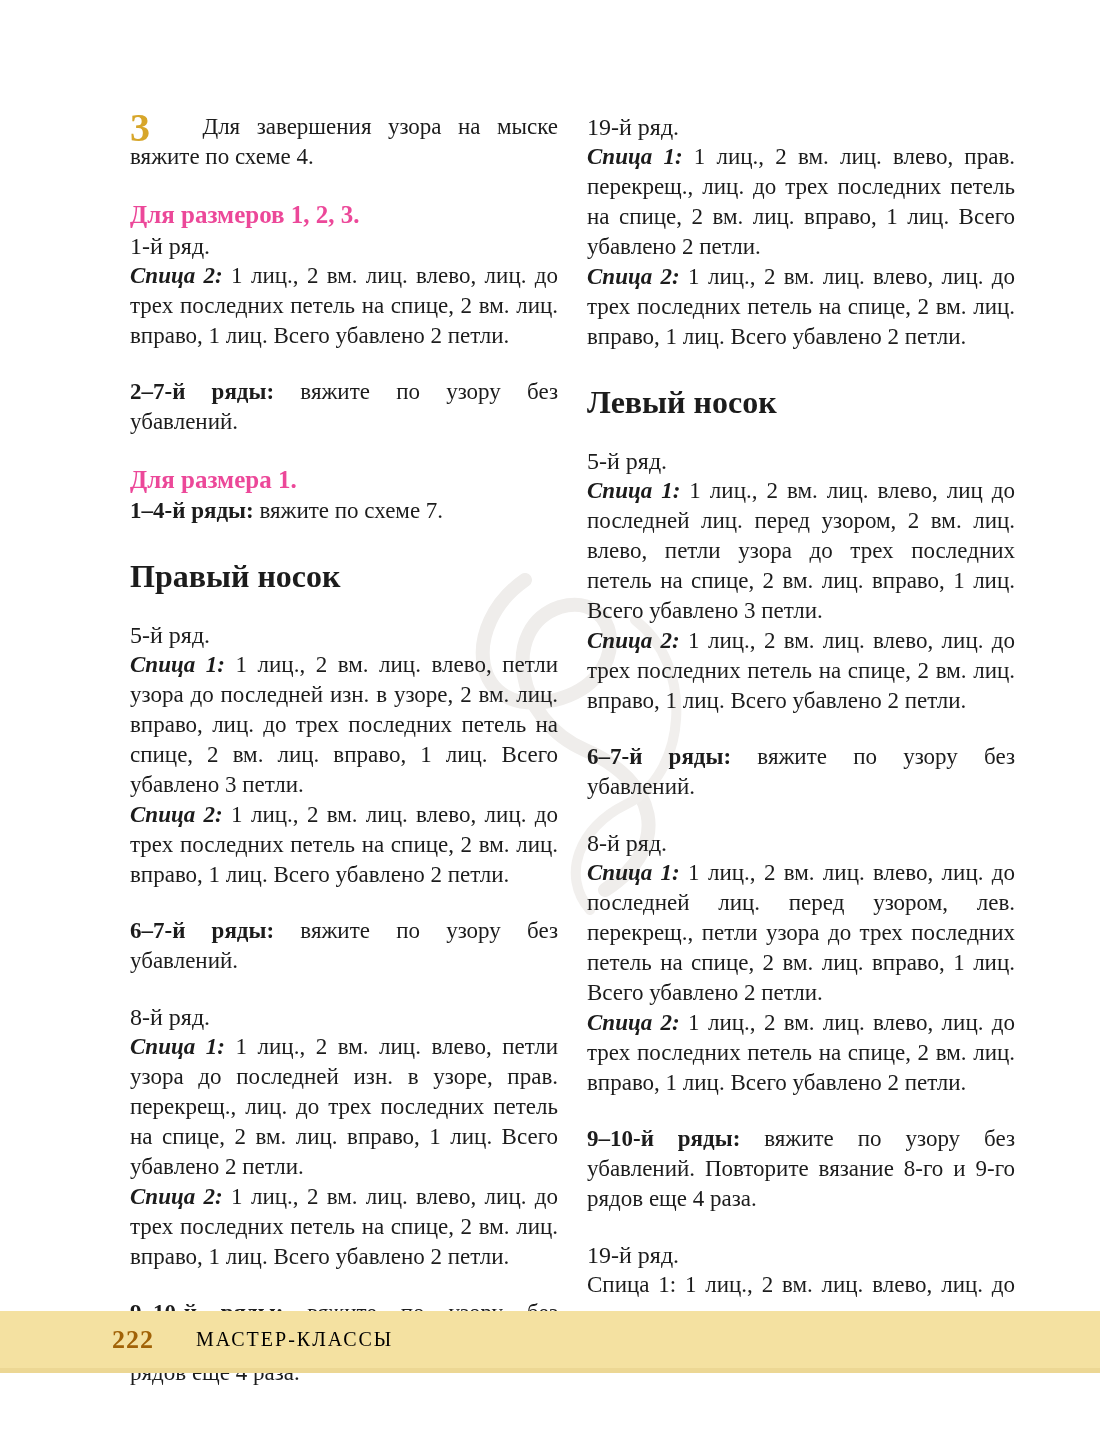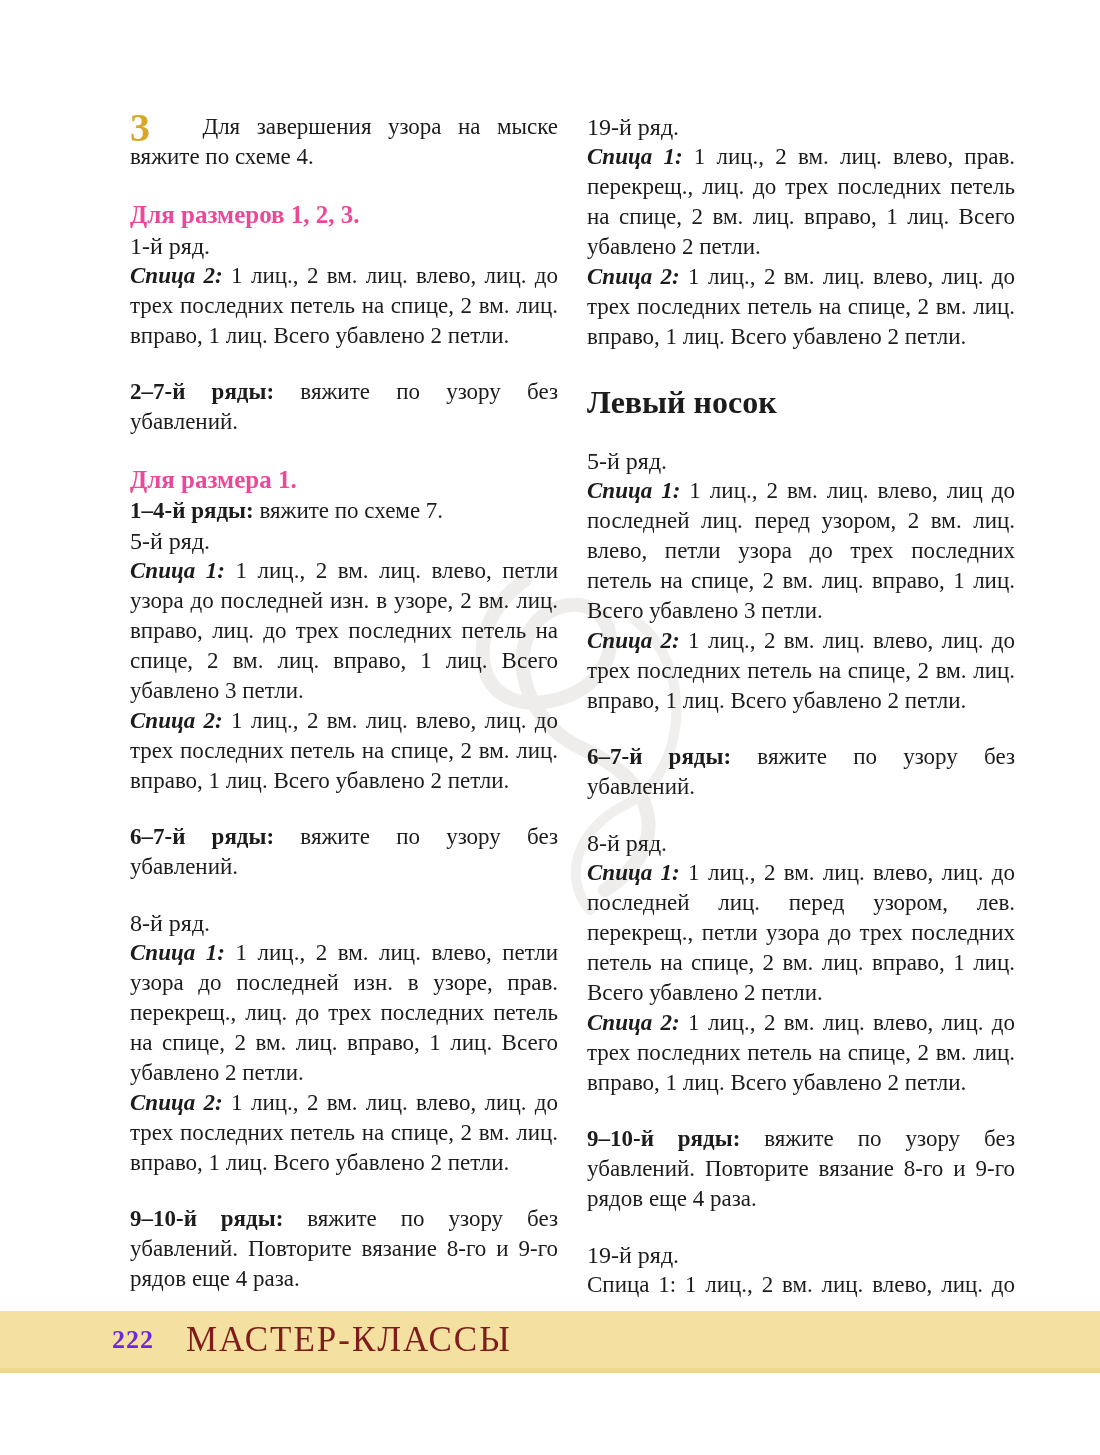--- a/index.html
+++ b/index.html
@@ -20,22 +20,22 @@
   .first-indent{display:inline-block;width:56px;height:1px;}
   .section-head{color:#ec4899;font-weight:bold;font-size:25px;line-height:33px;text-align:left;}
   .row-head{font-weight:normal;font-size:24px;text-align:left;}
   .h2{font-size:32px;font-weight:bold;line-height:40px;margin-top:30px;margin-bottom:24px;
       text-align:left;}
   .spica-label{font-style:italic;font-weight:bold;}
   .roman-label{font-style:normal;font-weight:normal;}
   .note-label{font-weight:bold;}
   .footer-bar{position:absolute;left:0;top:1311px;width:1100px;height:57px;
       background:#f4e1a1;border-bottom:5px solid #ecd794;display:flex;align-items:center;z-index:2;}
-  .footer-pagenum{margin-left:112px;font-weight:bold;font-size:26px;color:#6d28d9;letter-spacing:1px;}
-  .footer-section{margin-left:32px;font-size:35px;color:#7f1d1d;letter-spacing:2px;}
+  .footer-pagenum{margin-left:112px;font-weight:bold;font-size:26px;color:#a16207;letter-spacing:1px;}
+  .footer-section{margin-left:42px;font-size:20px;color:#000000;letter-spacing:2px;}
 </style>
 </head>
 <body>
 
 <svg class="watermark" viewBox="0 0 320 380" xmlns="http://www.w3.org/2000/svg" aria-hidden="true">
   <path d="M95,35 C30,80 40,175 125,155 C205,135 190,45 130,62 C70,82 85,175 155,205 C225,235 245,300 175,345" stroke="#efedeb" stroke-width="14" fill="none" stroke-linecap="round"></path>
   <path d="M205,75 C265,120 258,230 195,260 C150,282 130,330 160,365" stroke="#f1efed" stroke-width="10" fill="none" stroke-linecap="round"></path>
 </svg>
 
 <div class="col col-left">
@@ -56,20 +56,21 @@
     <span class="note-label">2–7-й ряды: </span>
     <span>вяжите по узору без убавлений.</span>
   </p>
 
   <p class="section-head gap">Для размера 1.</p>
   <p>
     <span class="note-label">1–4-й ряды: </span>
     <span>вяжите по схеме 7.</span>
   </p>
 
+  <p class="h2">Правый носок</p>
 
   <p class="row-head">5-й ряд.</p>
   <p>
     <span class="spica-label">Спица 1: </span>
     <span>1 лиц., 2 вм. лиц. влево, петли узора до последней изн. в узоре, 2 вм. лиц. вправо, лиц. до трех последних петель на спице, 2 вм. лиц. вправо, 1 лиц. Всего убавлено 3 петли.</span>
   </p>
   <p>
     <span class="spica-label">Спица 2: </span>
     <span>1 лиц., 2 вм. лиц. влево, лиц. до трех последних петель на спице, 2 вм. лиц. вправо, 1 лиц. Всего убавлено 2 петли.</span>
   </p>

